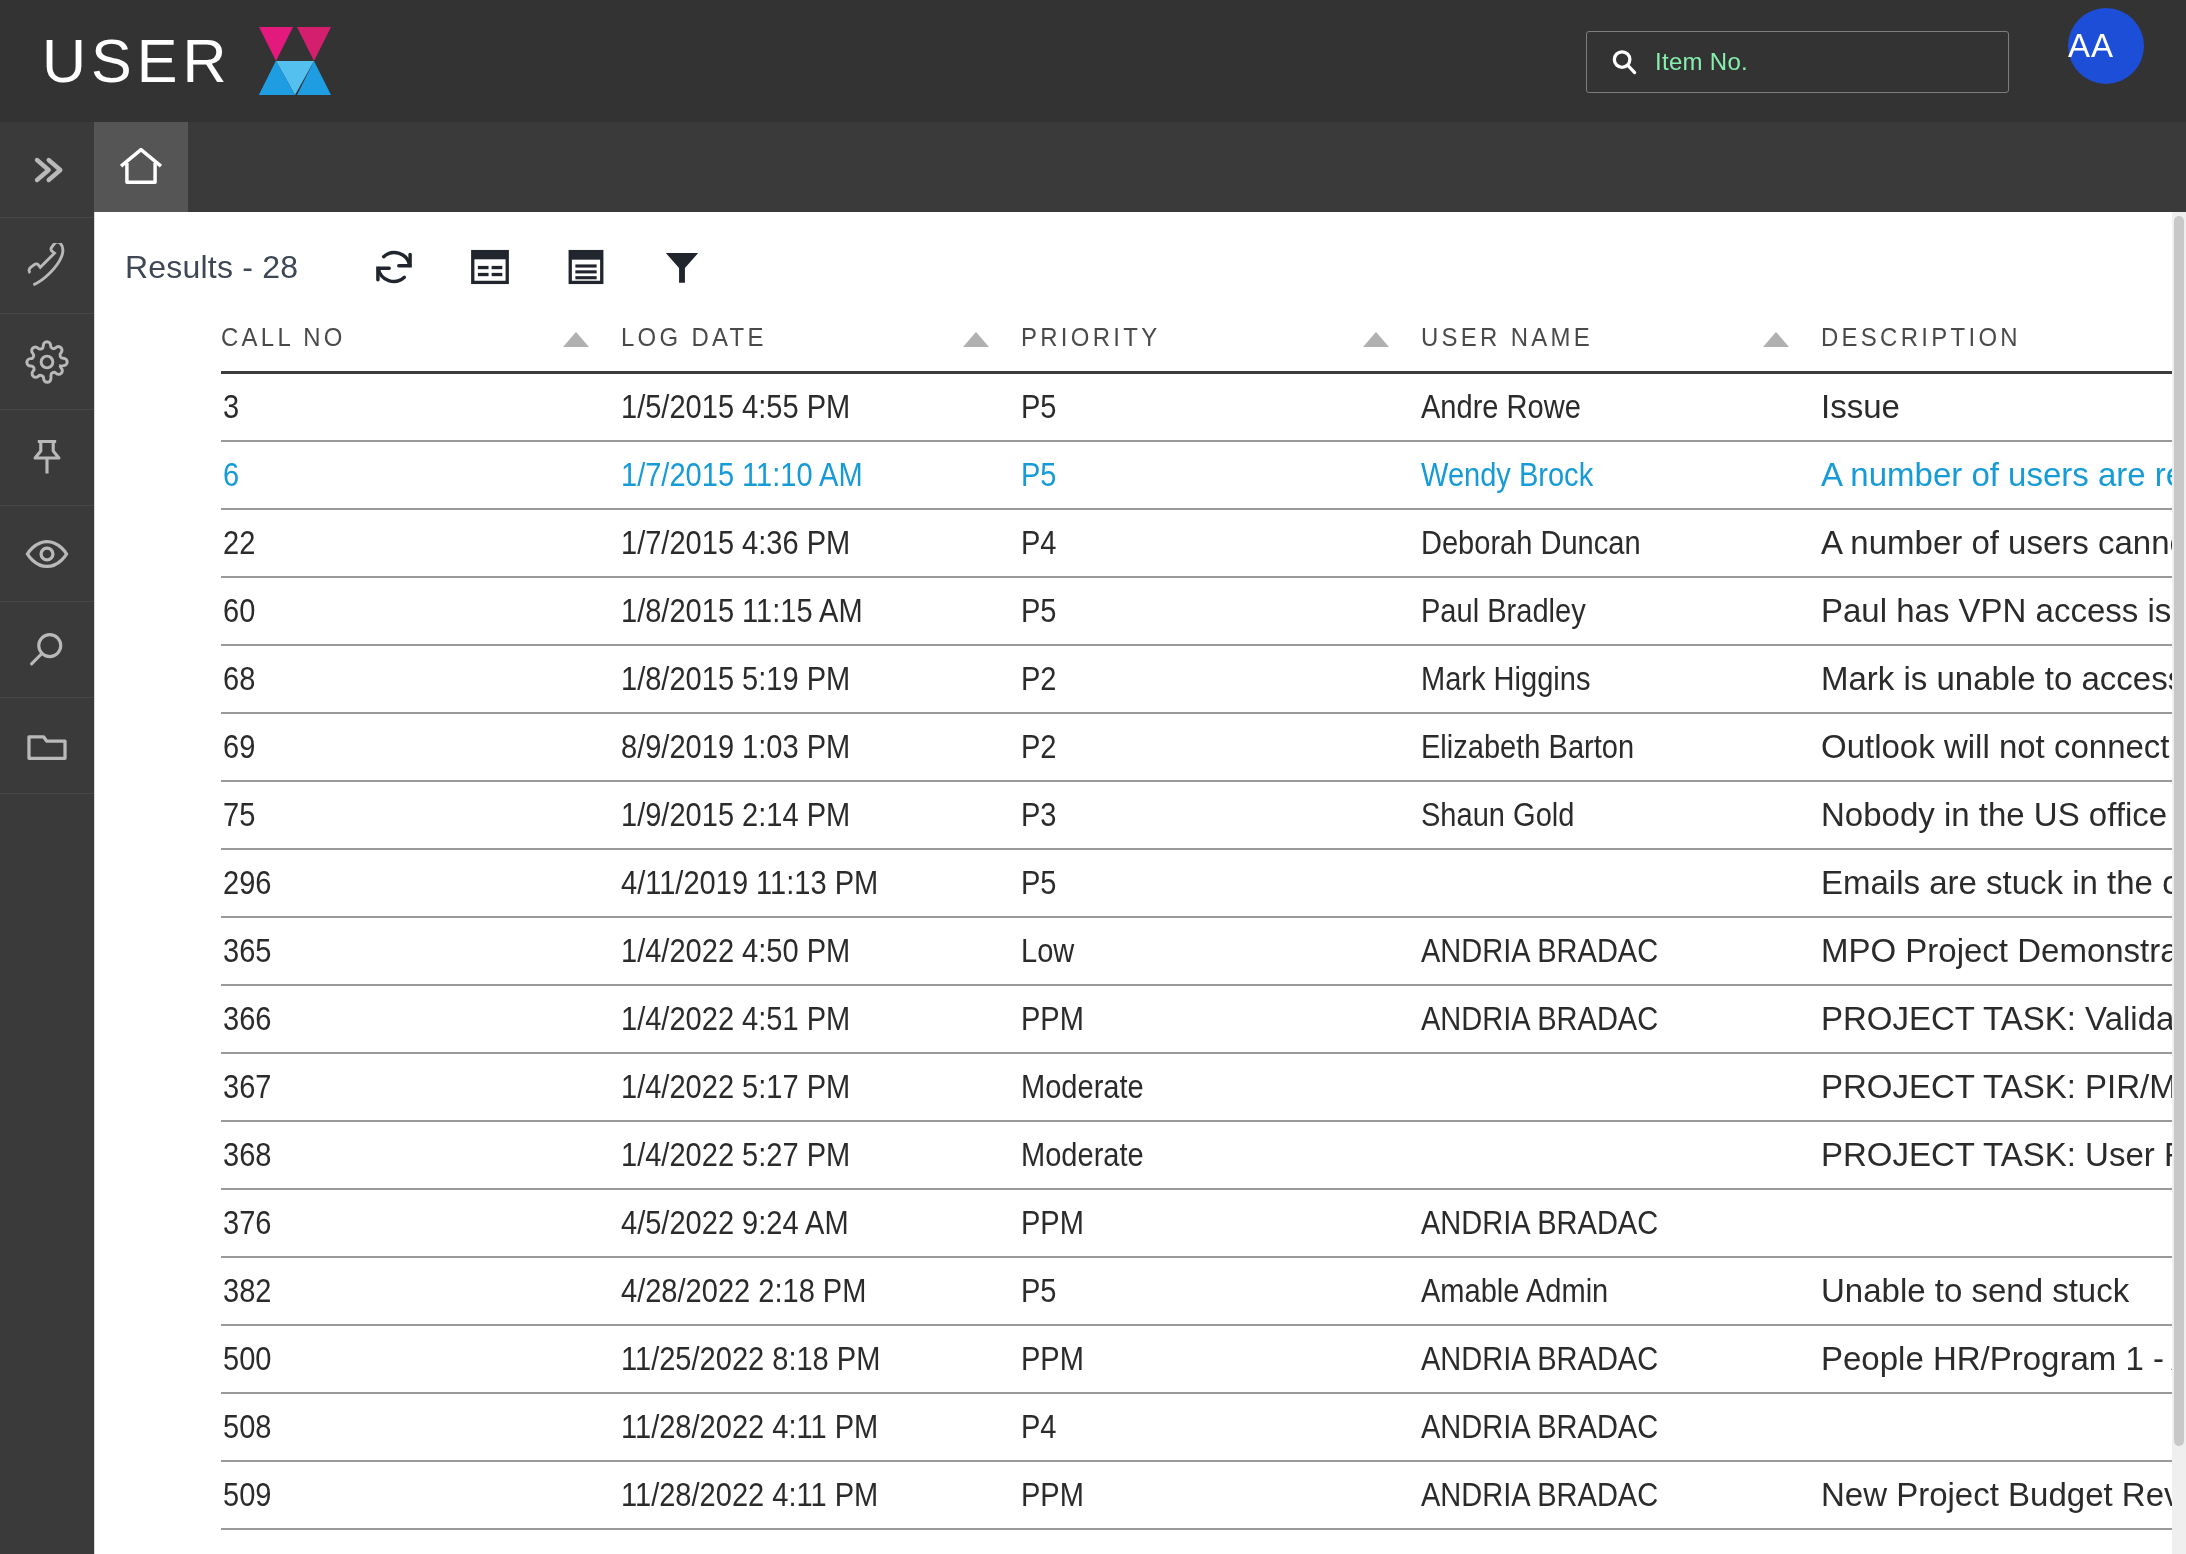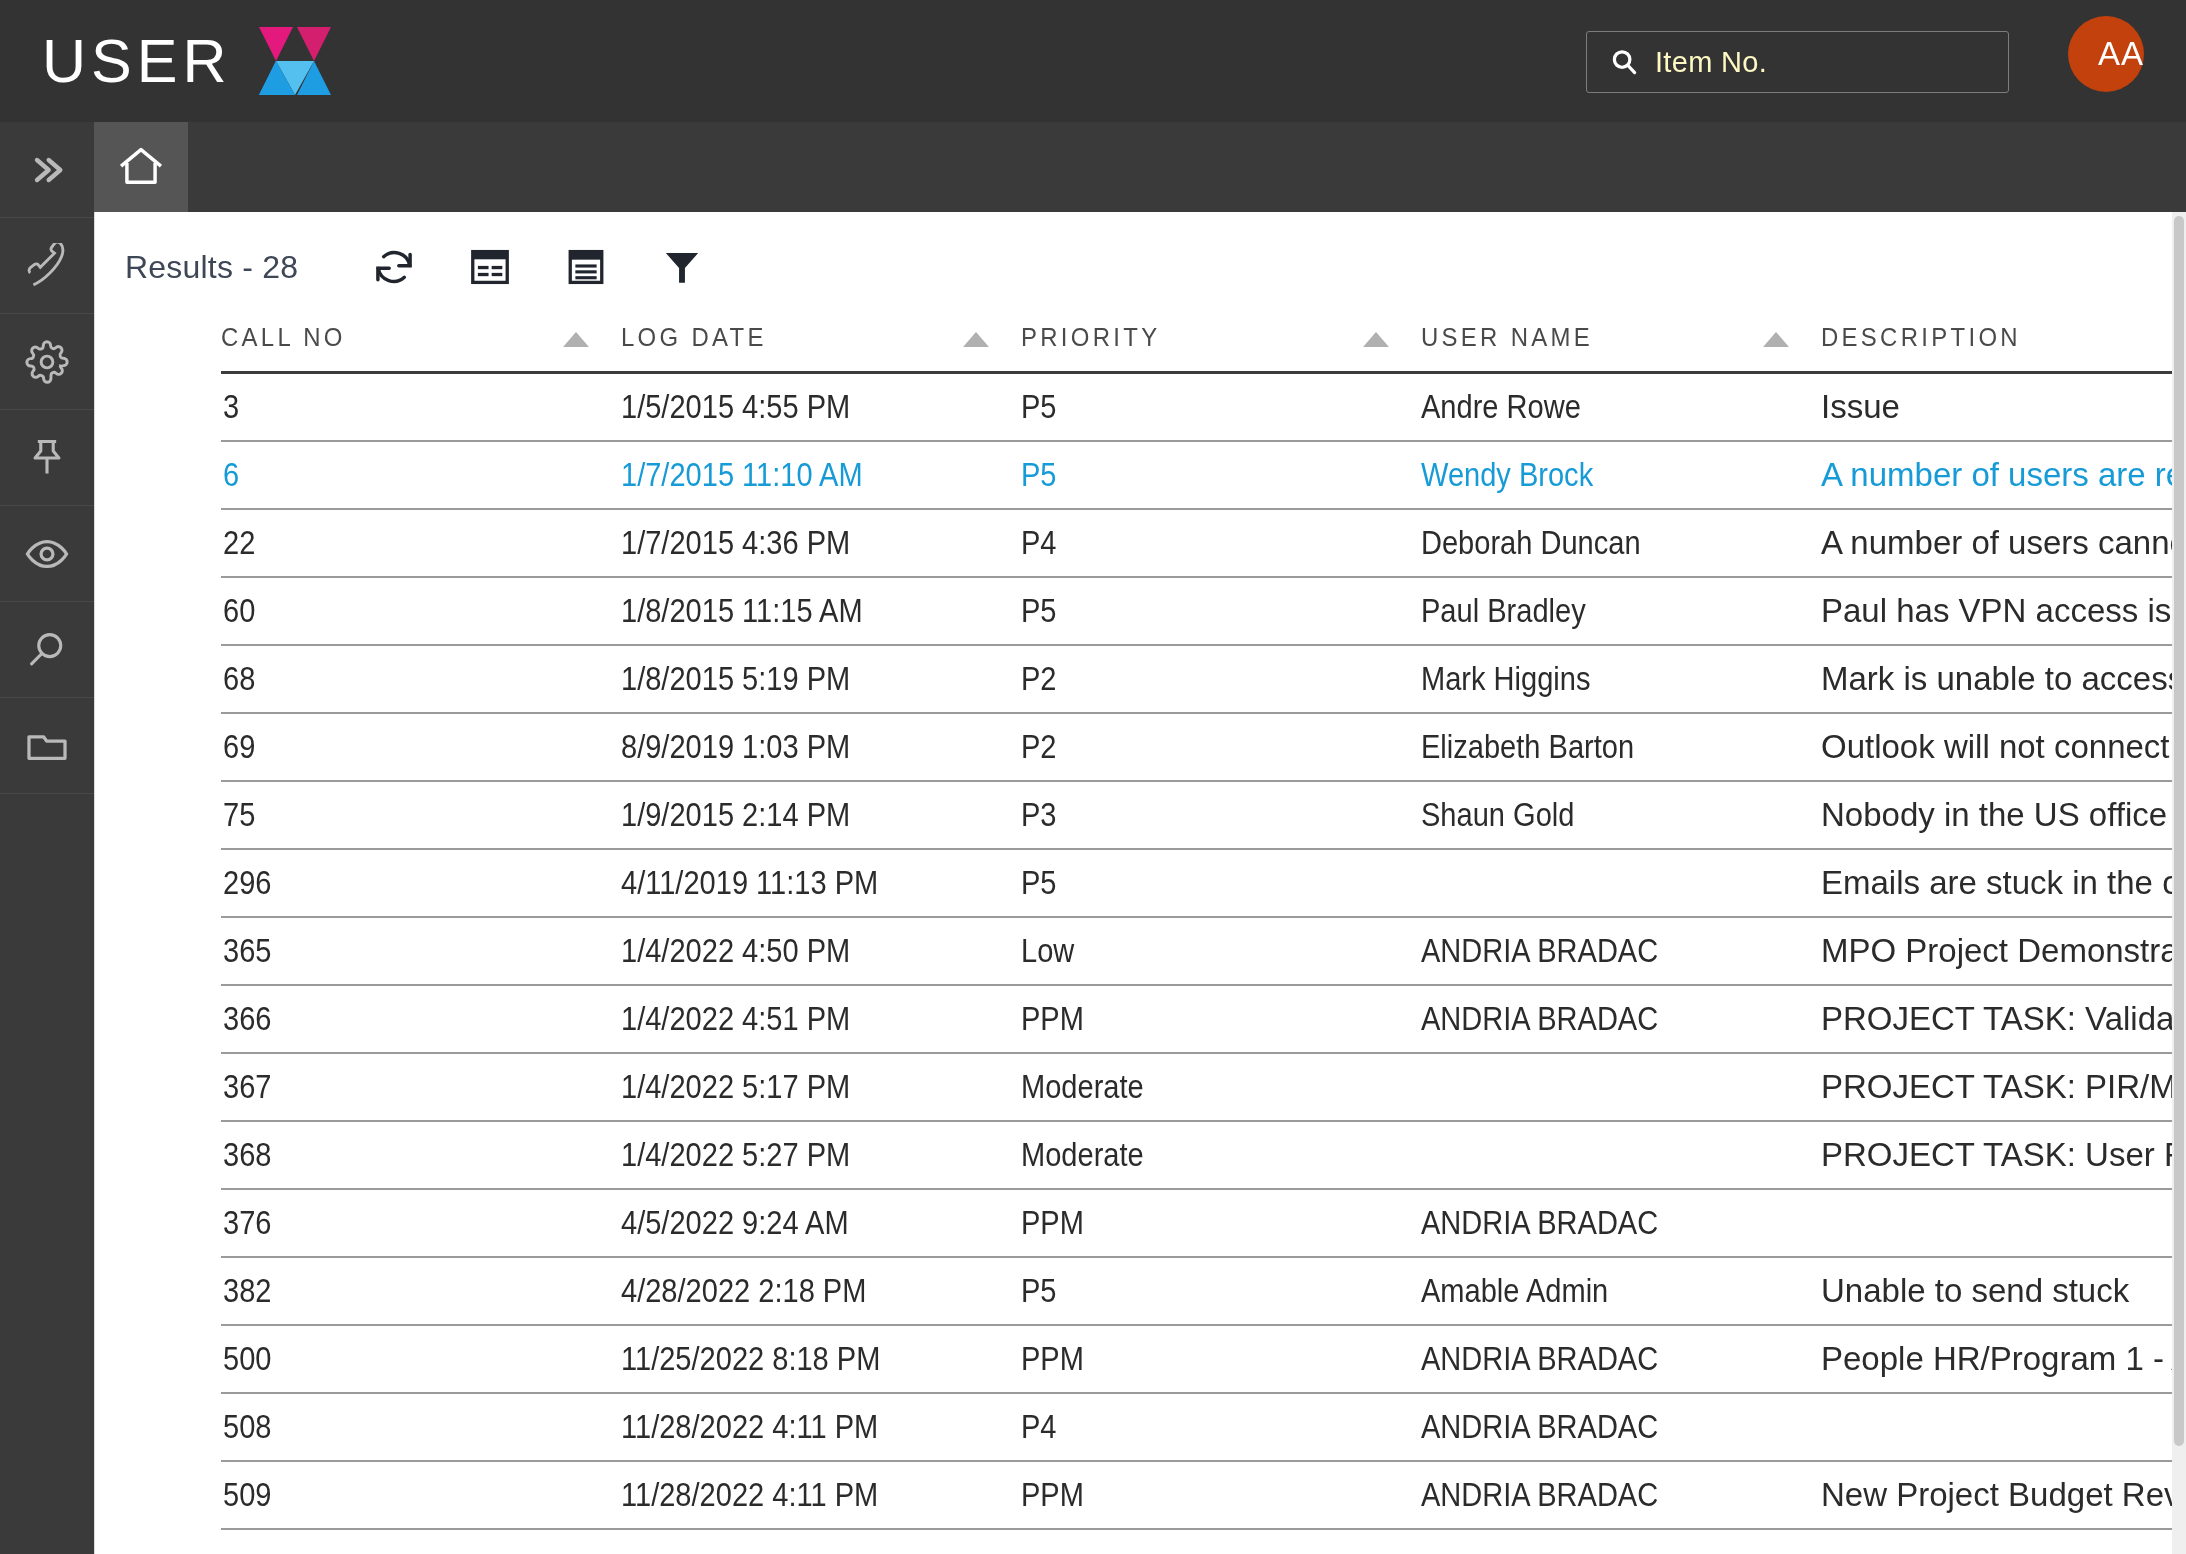--- a/index.html
+++ b/index.html
@@ -28,26 +28,26 @@
   .logo-x { position:relative; width:76px; height:76px; }
   .topbar-spacer { flex:1; }
 
   .search-box {
     position:absolute; right:177px; top:31px;
     width:423px; height:62px;
     border:1px solid #7d7d7d; border-radius:3px;
     display:flex; align-items:center; padding-left:22px; gap:16px;
     background:transparent;
   }
-  .search-box .ph { color:#fef9c3; font-size:29px; letter-spacing:.3px; }
+  .search-box .ph { color:#86efac; font-size:24px; letter-spacing:.3px; }
   .avatar {
-    position:absolute; right:42px; top:16px;
+    position:absolute; right:42px; top:8px;
     width:76px; height:76px; border-radius:50%;
-    background:#c2410c; color:#ffffff;
-    display:flex; align-items:center; justify-content:flex-end;
+    background:#1d4ed8; color:#ffffff;
+    display:flex; align-items:center; justify-content:flex-start;
     font-size:33px; letter-spacing:1px;
   }
 
   
   .rail {
     position:absolute; left:0; top:122px; width:94px; height:1432px;
     background:#3a3a3a;
   }
   .rail-item {
     width:94px; height:96px;

